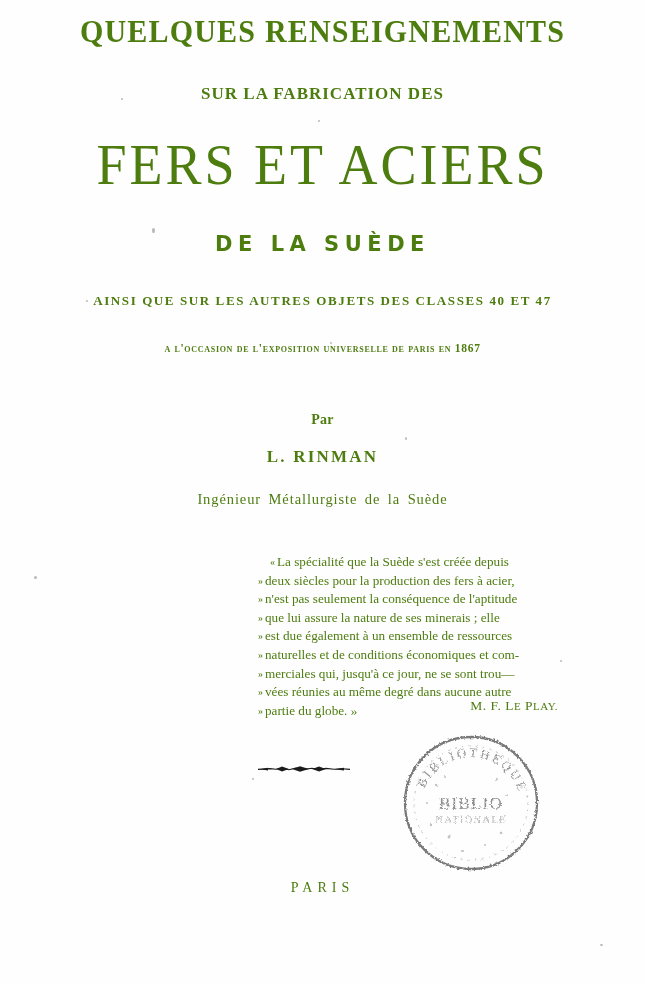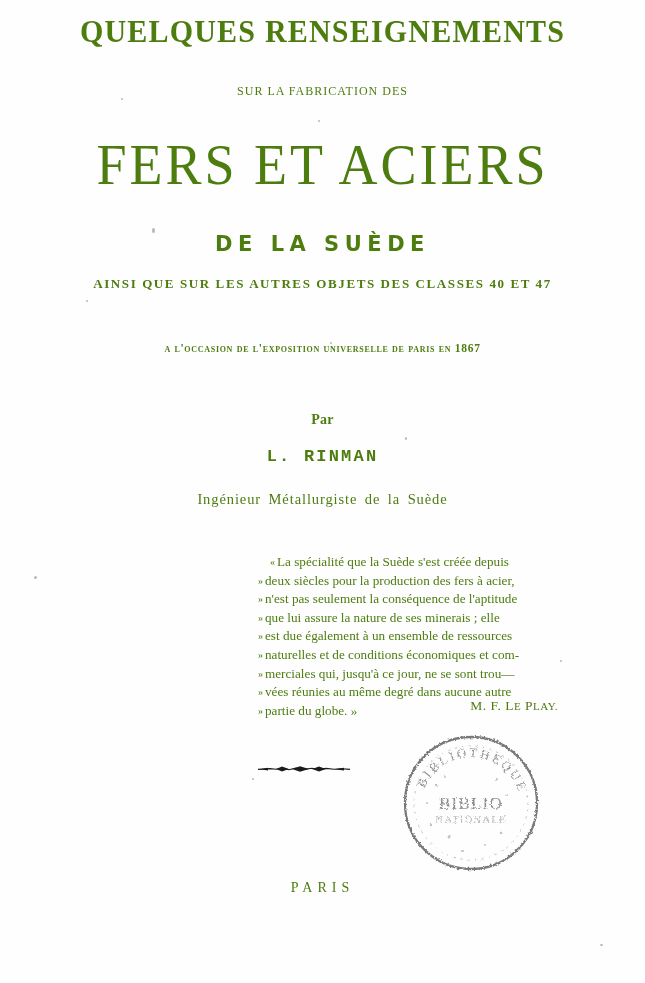--- a/index.html
+++ b/index.html
@@ -31,41 +31,41 @@
   #title-main {
     top: 14px;
     font-size: 30px;
     font-weight: 700;
     letter-spacing: 1.2px;
     font-family: "Liberation Serif", "DejaVu Serif", serif;
     transform: scaleY(1.06);
   }
   #subtitle-fabrication {
     top: 84px;
-    font-size: 12px;
-    font-weight: 400;
+    font-size: 17px;
+    font-weight: 700;
     letter-spacing: 1.0px;
   }
   #title-display {
     top: 134px;
     font-size: 54px;
     font-weight: 400;
     letter-spacing: 3px;
     font-family: "Liberation Serif", "DejaVu Serif", serif;
     transform: scaleY(1.04);
   }
   #title-country {
     top: 232px;
     font-size: 21px;
     font-weight: 700;
     letter-spacing: 5.5px;
     font-family: "DejaVu Sans", "Liberation Sans", sans-serif;
   }
   #subtitle-classes {
-    top: 276px;
+    top: 293px;
     font-size: 13px;
     font-weight: 700;
     letter-spacing: 1.6px;
   }
   #subtitle-occasion {
     top: 342px;
     font-size: 11.5px;
     font-weight: 700;
     letter-spacing: 0.7px;
     font-variant: small-caps;
@@ -77,21 +77,20 @@
     top: 412px;
     font-size: 14px;
     letter-spacing: 0.3px;
     font-weight: bold;
   }
   #author-name {
     top: 447px;
     font-size: 17px;
     font-weight: 700;
     letter-spacing: 2.2px;
-    font-family: Liberation Mono, monospace;
   }
   #author-role {
     top: 491px;
     font-size: 14.5px;
     letter-spacing: 0.9px;
     word-spacing: 3px;
   }
 
   
   #quote-block {

